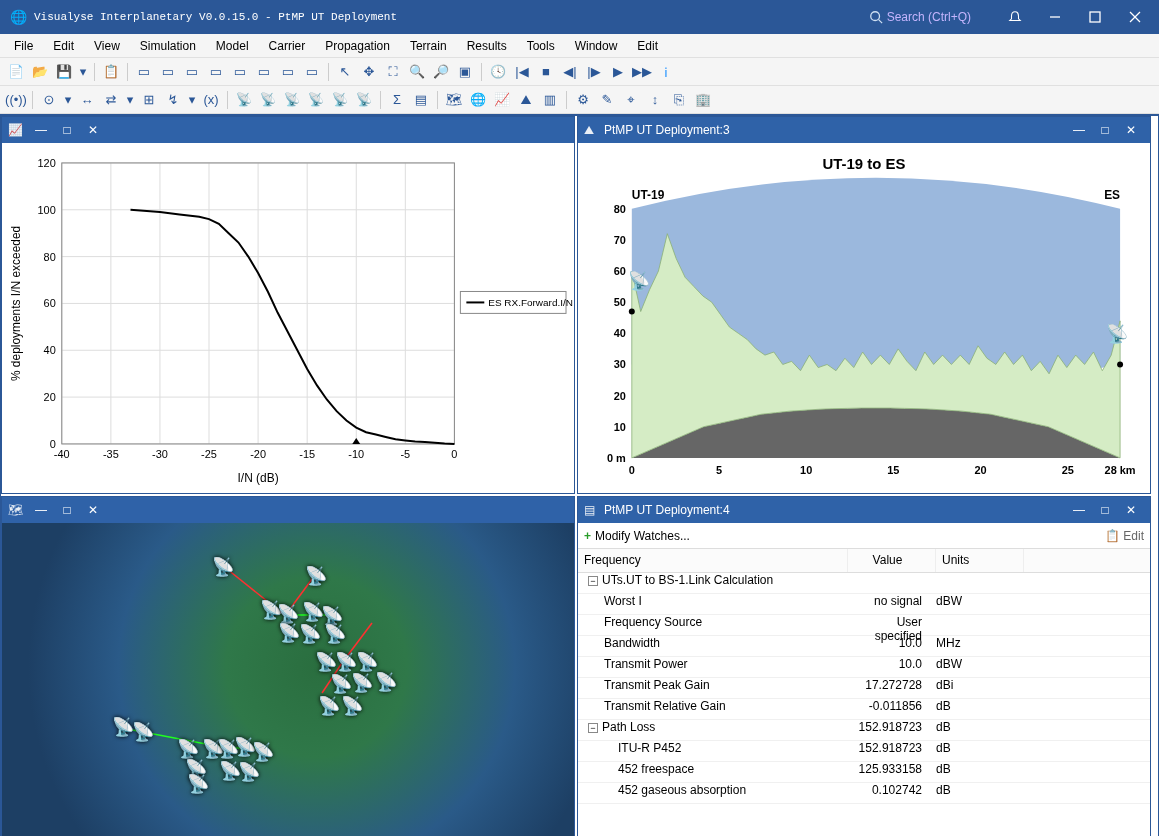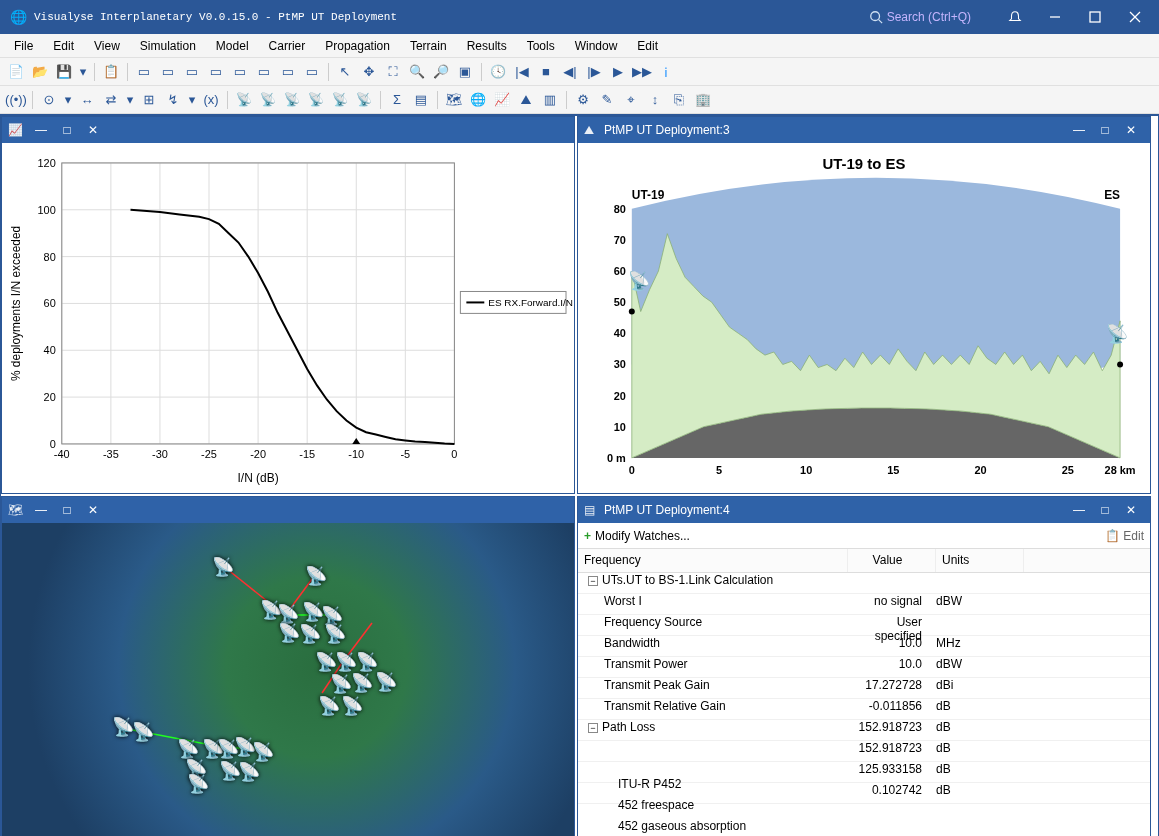--- a/index.html
+++ b/index.html
@@ -41,21 +41,21 @@
 .modbar .copy { margin-left: auto; color: #666; display: flex; align-items: center; gap: 3px; }
 .tblhead { height: 24px; border-bottom: 1px solid #ddd; display: flex; font-size: 12px; background: #fbfbfb; }
 .tblhead div { padding: 4px 6px; border-right: 1px solid #eee; }
 .col-var  { flex: 0 0 270px; }
 .col-val  { flex: 0 0 88px; text-align: right; padding-right: 14px !important; }
 .col-unit { flex: 0 0 88px; }
 .tblbody { position: absolute; top: 50px; bottom: 0; left: 0; right: 0; overflow-y: scroll; font-size: 12px; }
 .row { display: flex; height: 21px; align-items: flex-start; border-bottom: 1px solid #f0f0f0; }
 .row .col-var { padding-left: 26px; }
 .row.group .col-var { padding-left: 10px; }
-.row.sub .col-var { padding-left: 40px; margin-top: 36px; }
+.row.sub .col-var { padding-left: 40px; }
 .collapse { display: inline-block; width: 10px; height: 10px; border: 1px solid #888; margin-right: 4px; font-size: 9px; line-height: 8px; text-align: center; }
 </style>
 </head>
 <body>
 
 <div class="titlebar">
   <div class="logo">🌐</div>
   <div class="title">Visualyse Interplanetary V0.0.15.0 - PtMP UT Deployment</div>
   <div class="search">
     <svg width="14" height="14" viewBox="0 0 16 16">

